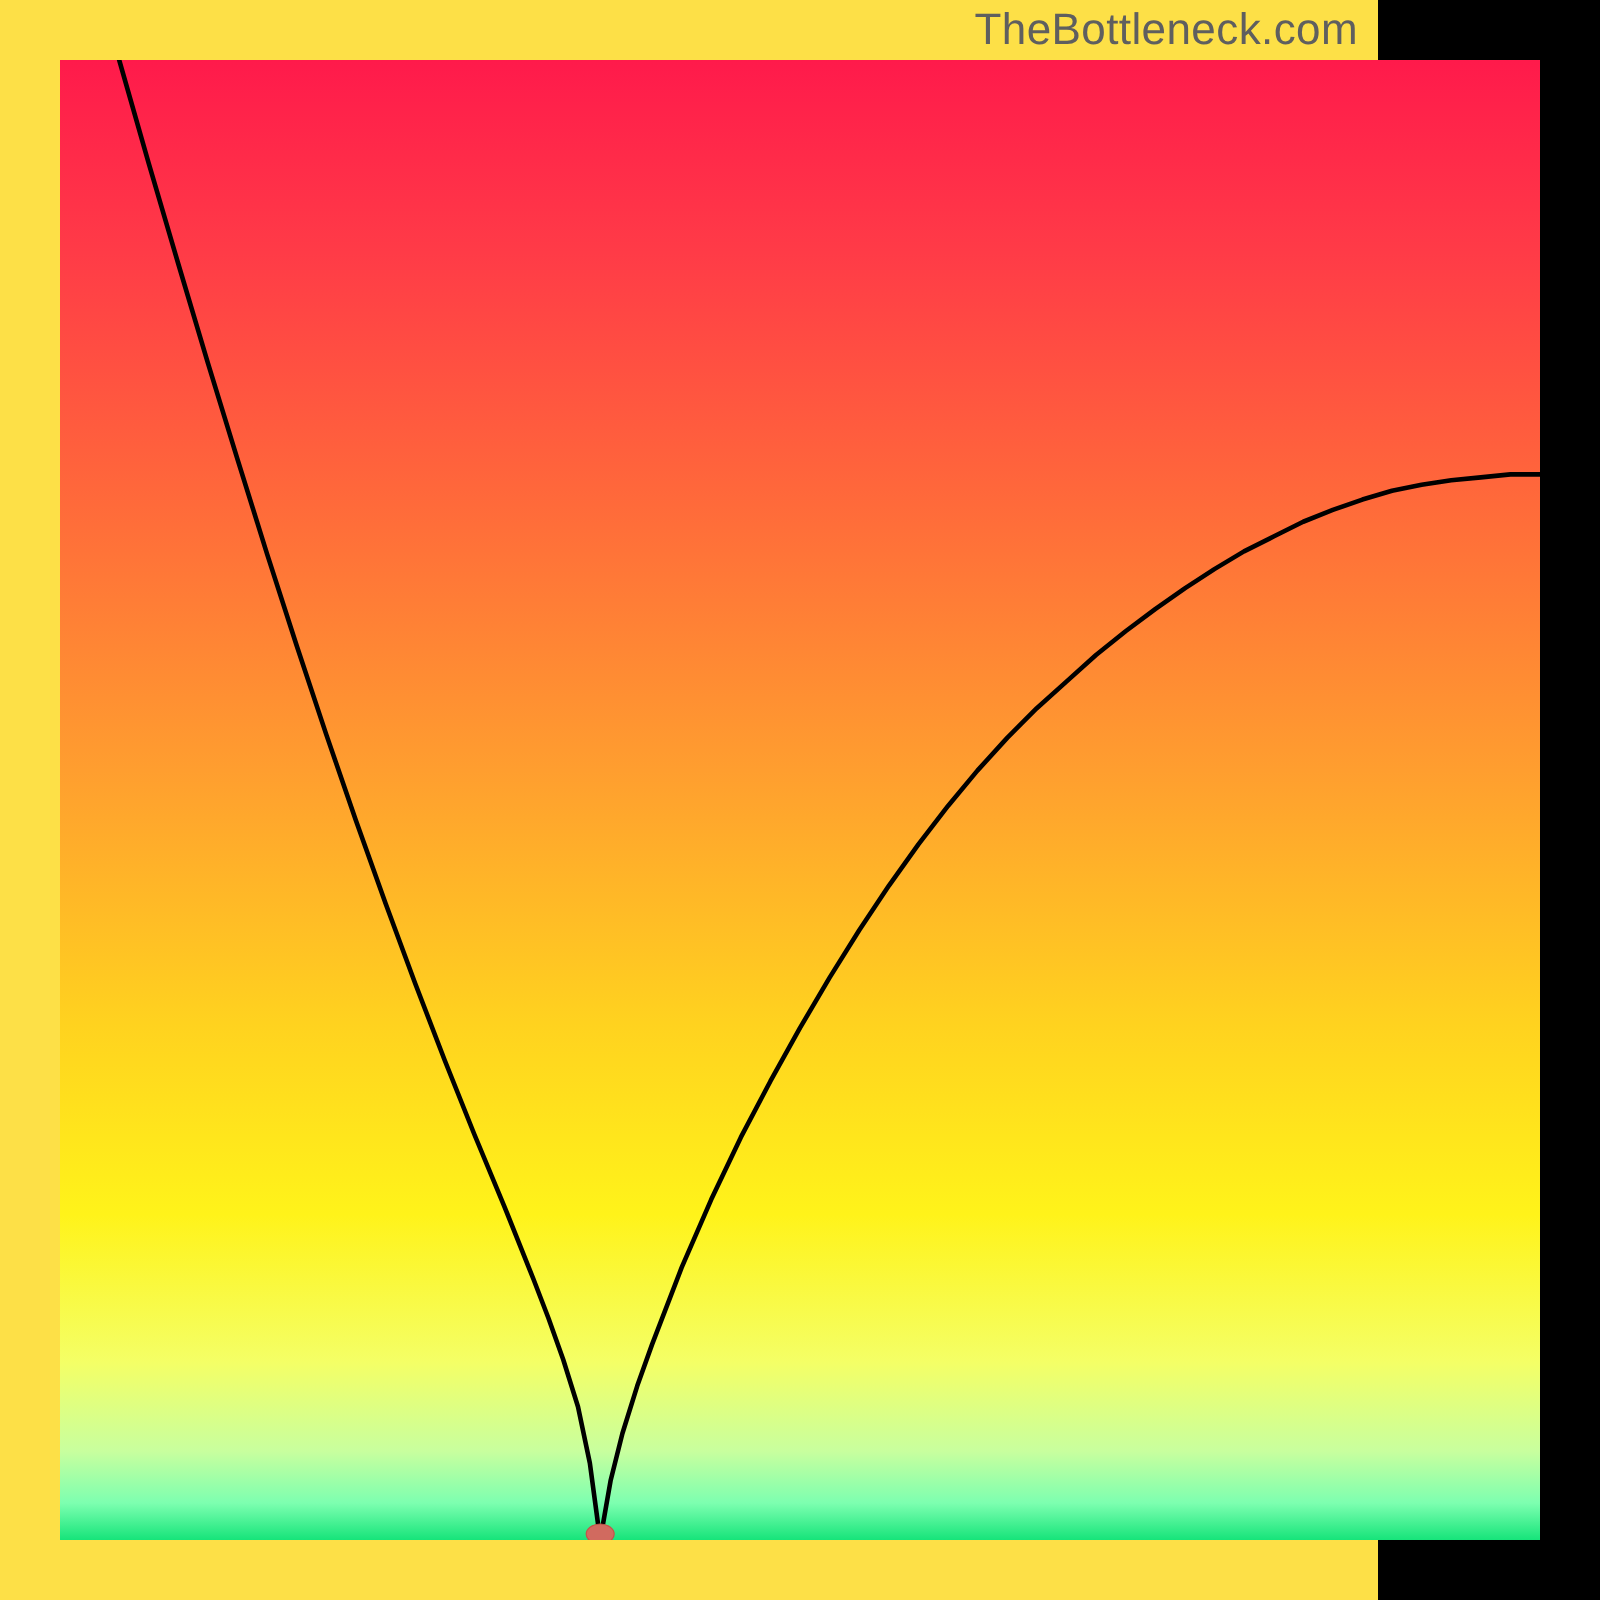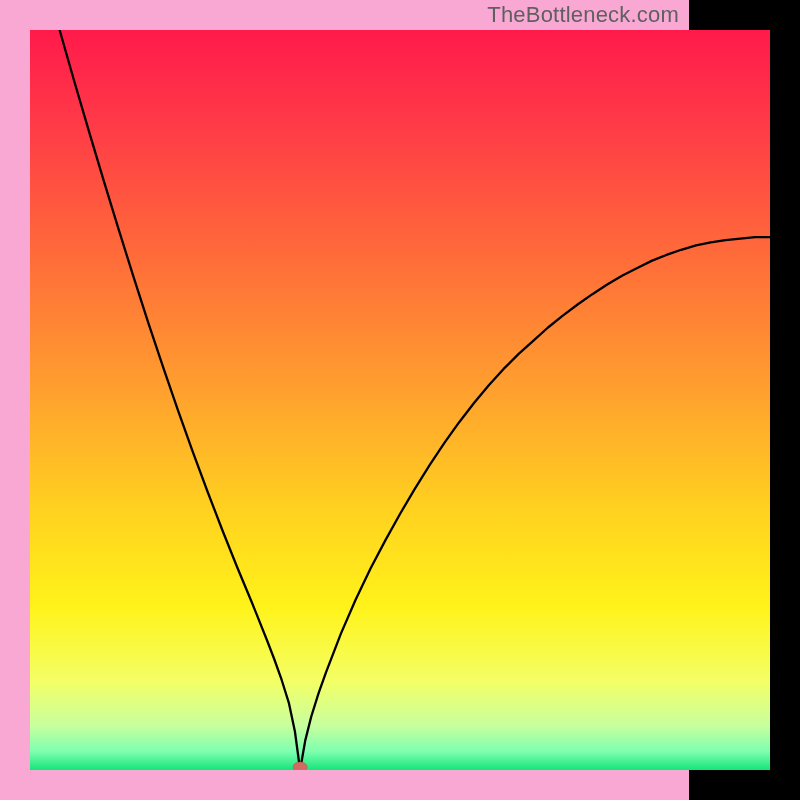--- a/index.html
+++ b/index.html
@@ -8,21 +8,21 @@
     width: 800px;
     height: 800px;
     overflow: hidden;
     background: #000;
     font-family: Arial, Helvetica, sans-serif;
   }
   .frame {
     position: relative;
     width: 689px;
     height: 800px;
-    background: #f9a8d4;
+    background: #fde047;
   }
   .watermark {
     position: absolute;
     top: 2px;
     right: 10px;
     color: #5f5f5f;
     font-size: 22px;
     font-weight: 400;
     letter-spacing: 0.2px;
     z-index: 5;

